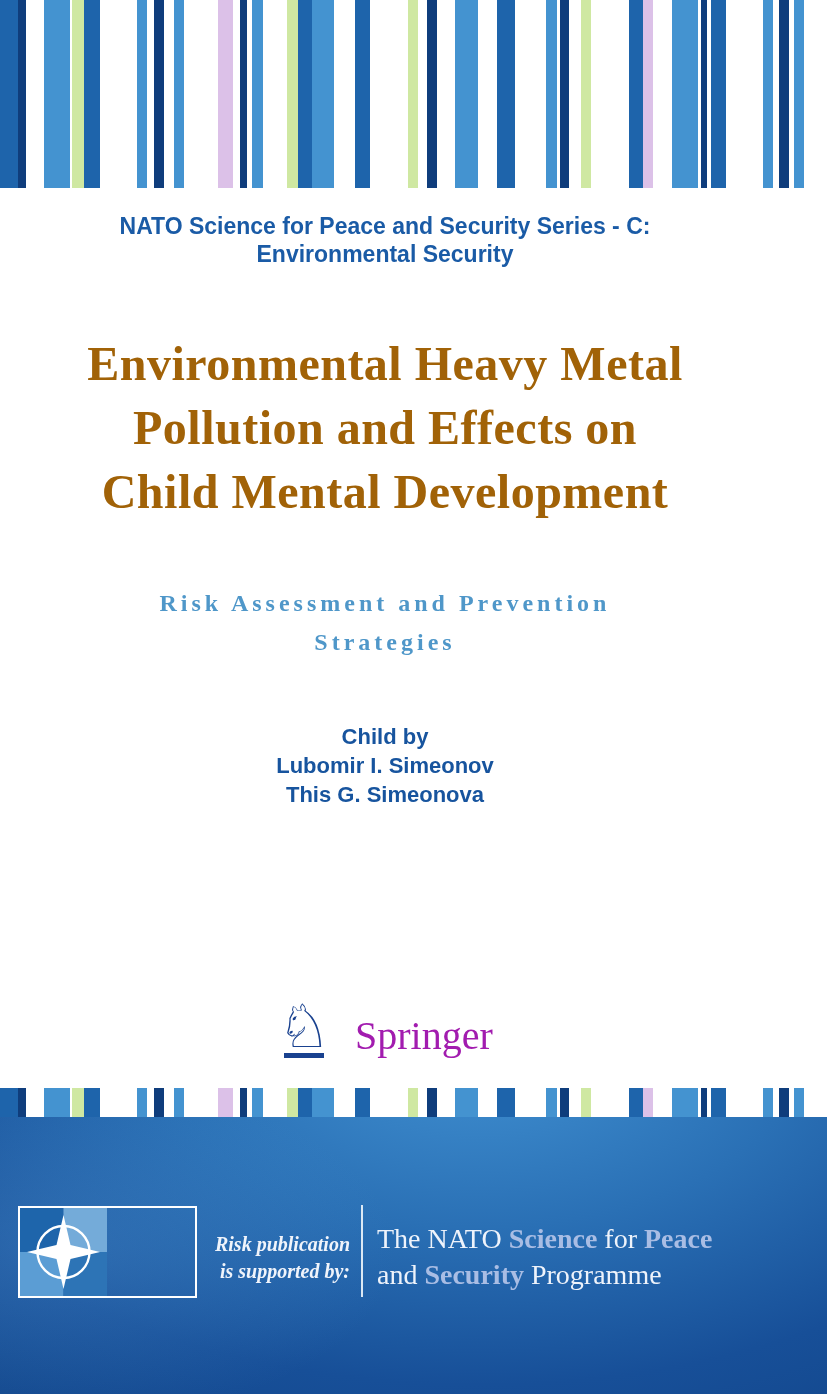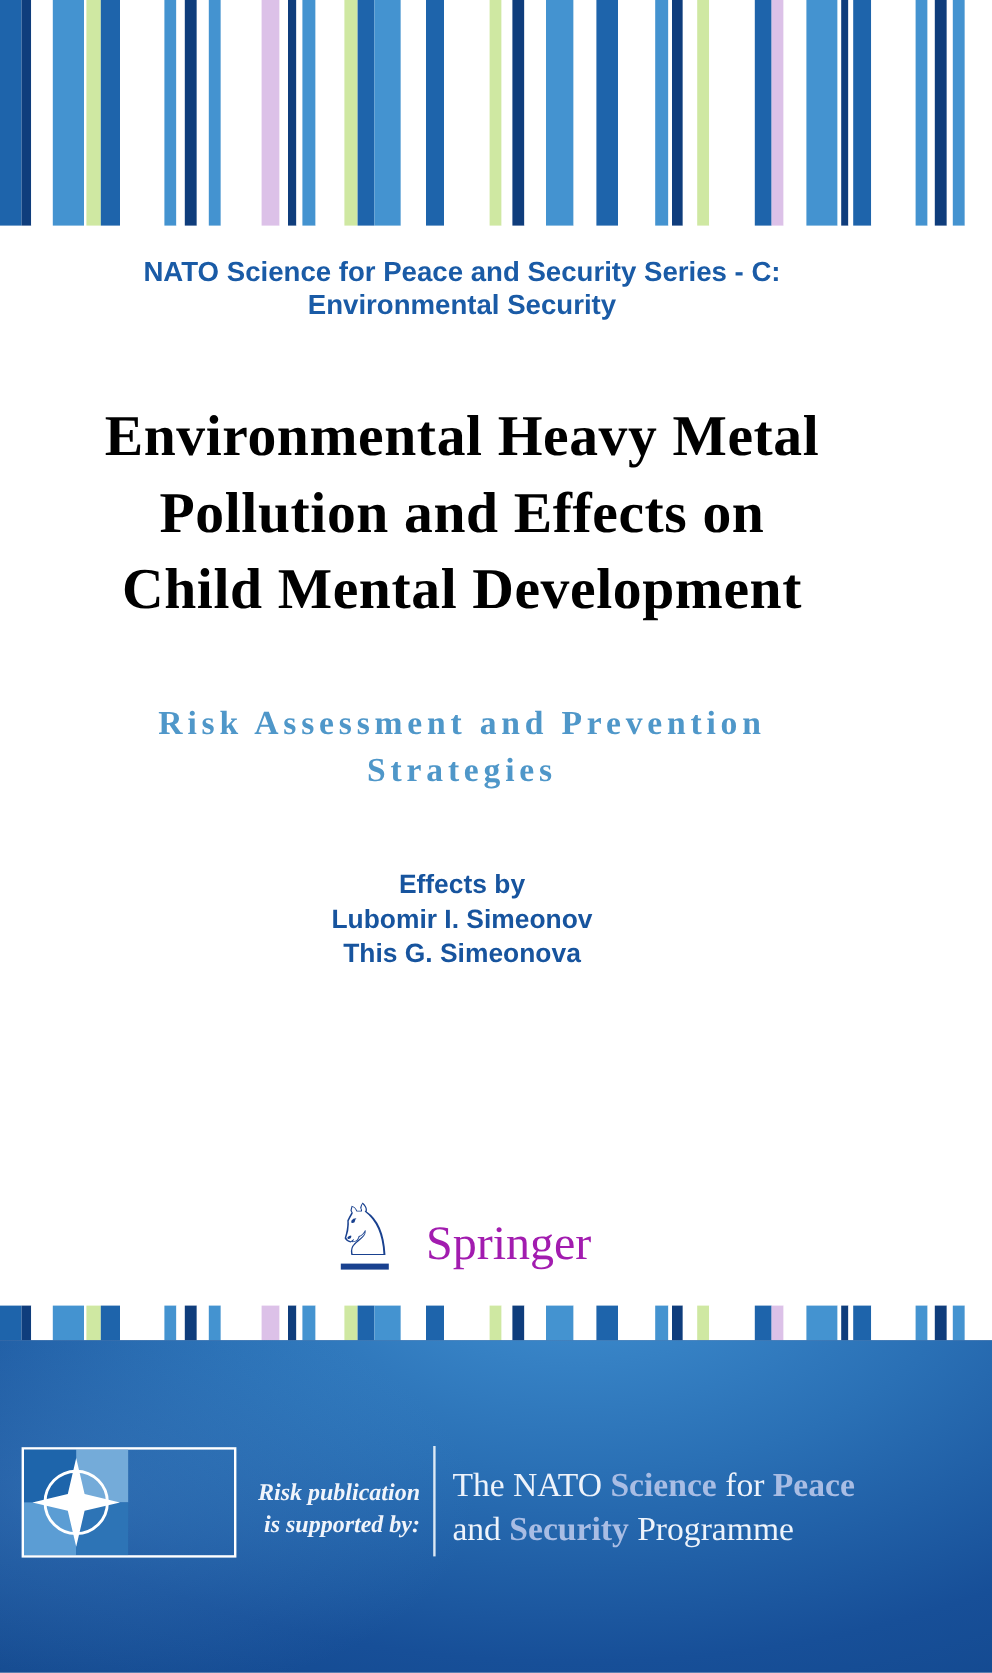--- a/index.html
+++ b/index.html
@@ -16,22 +16,22 @@
     display:flex;flex-direction:row;align-items:stretch;
   }
   #top-band{top:0;height:188px;}
   #bottom-band{top:1088px;height:29px;}
   .stripe{flex:0 0 auto;height:100%;}
 
   
   .col{position:absolute;left:0;width:770px;text-align:center;}
   #series{top:212px;font-size:23px;font-weight:bold;line-height:28px;color:#1a5ba6;}
   #title{top:332px;font-family:"Liberation Serif", serif;font-size:48px;font-weight:bold;
-         line-height:64px;color:#000000;letter-spacing:0.5px;}
-  #subtitle{top:584px;font-family:"Liberation Serif", serif;font-size:28px;font-weight:600;
+         line-height:64px;color:#a16207;letter-spacing:0.5px;}
+  #subtitle{top:584px;font-family:"Liberation Serif", serif;font-size:24px;font-weight:600;
             line-height:39px;color:#4f97c9;letter-spacing:4px;}
   #editors{top:722px;font-size:22px;font-weight:bold;line-height:29px;color:#17549e;}
 
   
   #springer{top:1002px;display:flex;justify-content:center;align-items:flex-end;gap:24px;}
   .knight-block{display:flex;flex-direction:column;align-items:center;}
   .knight-glyph{
     font-family:"DejaVu Sans", sans-serif;
     font-size:60px;line-height:48px;color:#19418f;
   }
@@ -162,21 +162,21 @@
     <div>Pollution and Effects on</div>
     <div>Child Mental Development</div>
   </div>
 
   <div id="subtitle" class="col">
     <div>Risk Assessment and Prevention</div>
     <div>Strategies</div>
   </div>
 
   <div id="editors" class="col">
-    <div>Effects by</div>
+    <div>Child by</div>
     <div>Lubomir I. Simeonov</div>
     <div>This G. Simeonova</div>
   </div>
 
   <div id="springer" class="col">
     <div class="knight-block">
       <span class="knight-glyph">♘</span>
       <span class="knight-bar"></span>
     </div>
     <span class="springer-word">Springer</span>

